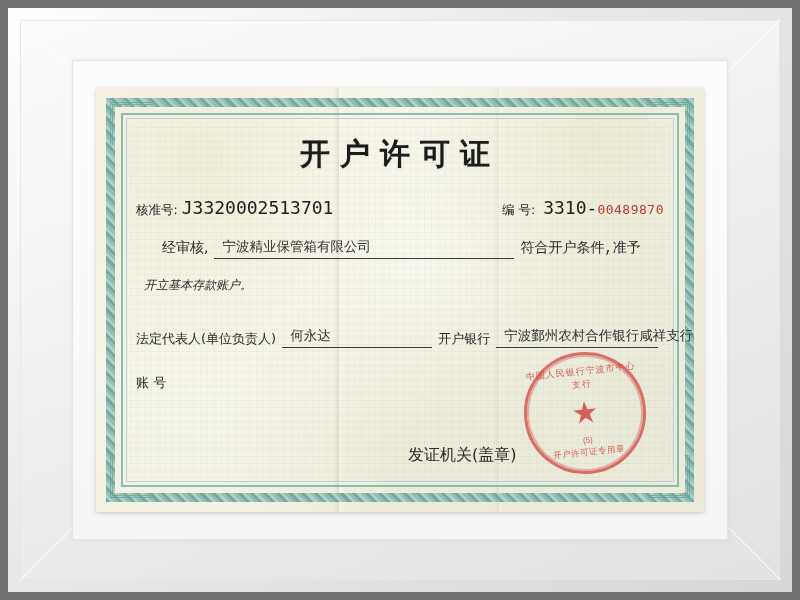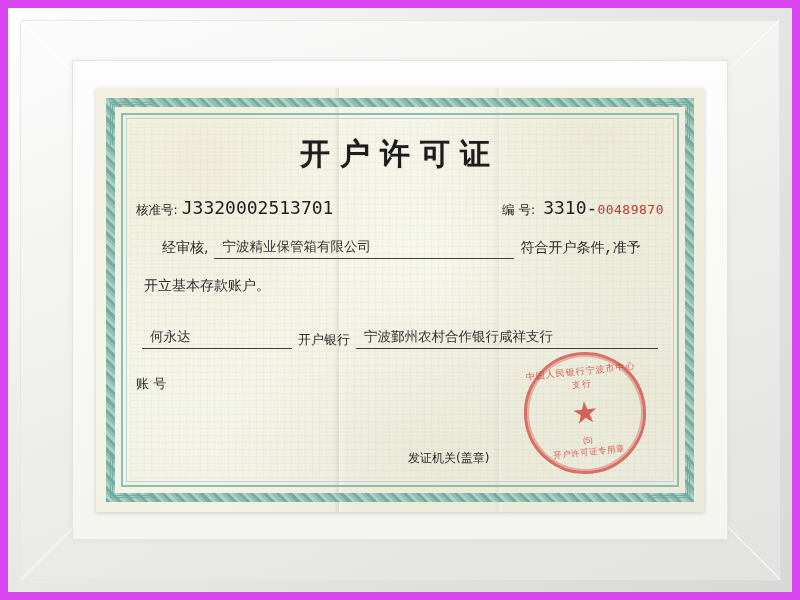--- a/index.html
+++ b/index.html
@@ -9,21 +9,21 @@
     height: 600px;
     overflow: hidden;
     font-family: "Liberation Sans", sans-serif;
   }
 
   
   .frame-outer {
     position: absolute;
     left: 0; top: 0;
     width: 800px; height: 600px;
-    background: #d946ef;
+    background: #737373;
   }
   .frame-bevel-1 {
     position: absolute;
     left: 8px; top: 8px;
     width: 784px; height: 584px;
     background: linear-gradient(135deg, #ffffff 0%, #e9e9e7 40%, #d8d8d6 100%);
   }
   .frame-bevel-2 {
     position: absolute;
     left: 20px; top: 20px;
@@ -186,22 +186,23 @@
     font-size: 13.5px;
     color: #333;
   }
   .fill-slot.w-company { flex: 0 0 300px; }
 
   .tail { white-space: nowrap; font-family: Liberation Mono, monospace; }
 
   .line-2 {
     margin-top: 18px;
     padding-left: 8px;
-    font-size: 14px;
-    font-family: "DejaVu Sans", sans-serif;
+    font-size: 12px;
+    font-family: "DejaVu Sans", sans-serif;
+    font-style: italic;
   }
 
   .row-rep {
     display: flex;
     align-items: flex-end;
     margin-top: 34px;
     font-size: 13px;
     font-family: "DejaVu Sans", sans-serif;
   }
   .row-rep .lbl-a { white-space: nowrap; }
@@ -215,21 +216,21 @@
     font-size: 13px;
     font-family: "DejaVu Sans", sans-serif;
   }
   .slot-acct { flex: 0 0 290px; }
 
   .issuer {
     position: absolute;
     right: 6px;
     bottom: 6px;
     text-align: left;
-    font-size: 12px;
+    font-size: 16px;
     font-family: "DejaVu Sans", sans-serif;
     color: #2b2b2b;
     line-height: 1.9;
     width: 250px;
   }
   .issuer .date-line {
     letter-spacing: 1px;
   }
   .issuer .date-line .d {
     font-family: "DejaVu Sans Mono", monospace;
@@ -325,20 +326,21 @@
         <span class="lead">经审核,</span>
         <span class="fill-slot w-company">
           <span class="hand">宁波精业保管箱有限公司</span>
         </span>
         <span class="tail">符合开户条件,准予</span>
       </div>
 
       <div class="line-2">开立基本存款账户。</div>
 
       <div class="row-rep">
+        <span class="lbl-a">法定代表人(单位负责人)</span>
         <span class="fill-slot slot-rep">
           <span class="hand">何永达</span>
         </span>
         <span class="lbl-a">开户银行</span>
         <span class="fill-slot slot-bank">
           <span class="hand">宁波鄞州农村合作银行咸祥支行</span>
         </span>
       </div>
 
       <div class="row-acct">

